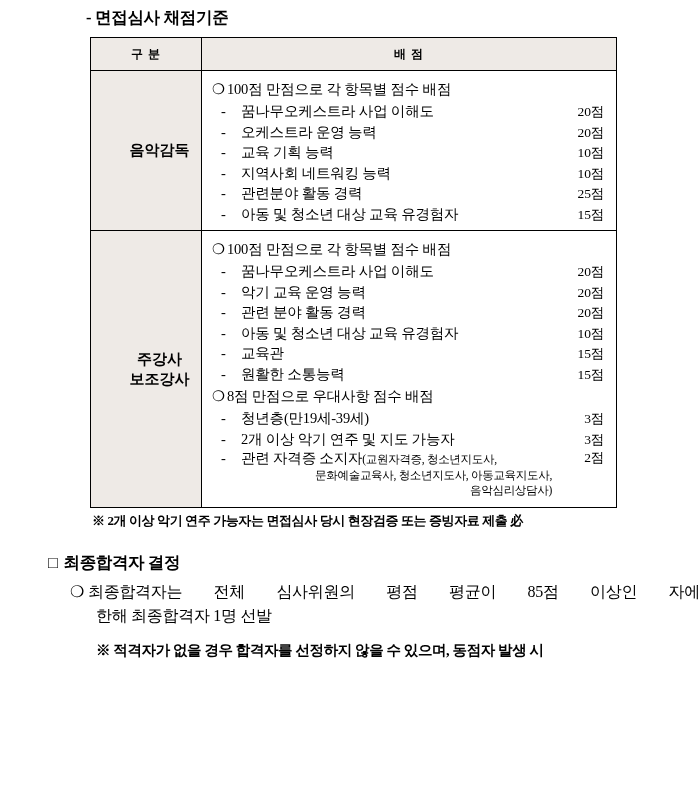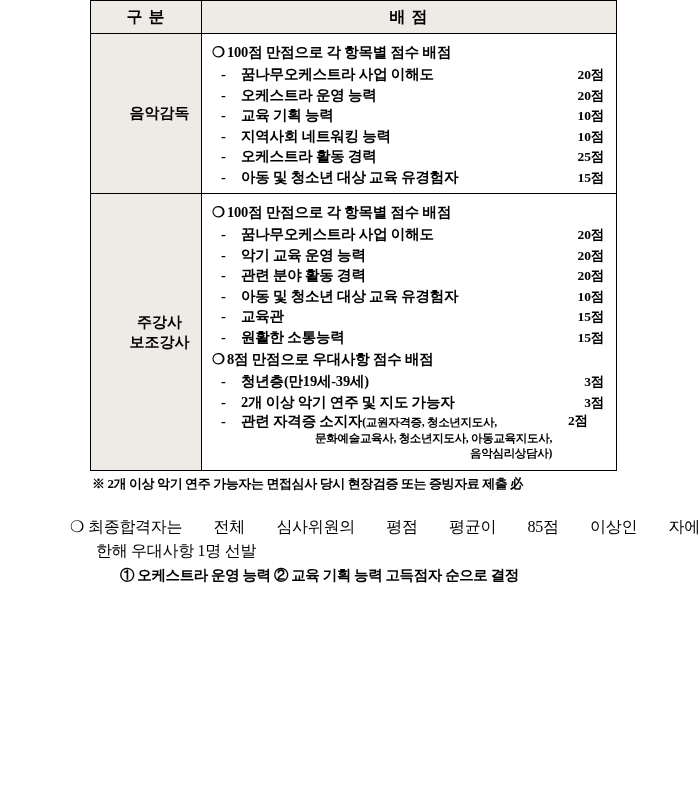--- a/index.html
+++ b/index.html
@@ -38,37 +38,36 @@
     width: 527px;
     table-layout: fixed;
   }
   table.criteria th,
   table.criteria td {
     border: 1px solid #000000;
     vertical-align: middle;
   }
   table.criteria thead th {
     background: #eeeae6;
-    font-size: 16px;
+    font-size: 12px;
     font-weight: bold;
     letter-spacing: 1px;
     height: 30px;
   }
   td.rowlabel {
     background: #eeeae6;
     text-align: center;
     font-weight: bold;
     font-size: 15px;
     width: 108px;
     line-height: 1.35;
     padding-left: 28px;
   }
   td.content {
     padding: 6px 8px 6px 10px;
-    font-weight: bold;
   }
 
   
   .line {
     display: flex;
     align-items: baseline;
     font-size: 14.5px;
     line-height: 1.0;
     letter-spacing: -0.2px;
     padding: 3px 0;
@@ -170,20 +169,21 @@
   .justify-spread {
     text-align: justify;
     text-align-last: justify;
   }
 </style>
 </head>
 <body>
 
 <div class="page">
 
+  <div class="section-title">- 면접심사 채점기준</div>
 
   <table class="criteria">
     <thead>
       <tr>
         <th style="width:108px;">구 분</th>
         <th>배 점</th>
       </tr>
     </thead>
     <tbody>
 
@@ -203,21 +203,21 @@
           </div>
           <div class="line">
             <span class="txt"><span class="dash">-</span><span>교육 기획 능력</span></span>
             <span class="score">10점</span>
           </div>
           <div class="line">
             <span class="txt"><span class="dash">-</span><span>지역사회 네트워킹 능력</span></span>
             <span class="score">10점</span>
           </div>
           <div class="line">
-            <span class="txt"><span class="dash">-</span><span>오케스트라 활동 경력</span></span>
+            <span class="txt"><span class="dash">-</span><span>관련분야 활동 경력</span></span>
             <span class="score">25점</span>
           </div>
           <div class="line">
             <span class="txt"><span class="dash">-</span><span>아동 및 청소년 대상 교육 유경험자</span></span>
             <span class="score">15점</span>
           </div>
         </td>
       </tr>
 
       <tr>
@@ -264,33 +264,36 @@
           <div class="line">
             <span class="txt"><span class="dash">-</span><span>2개 이상 악기 연주 및 지도 가능자</span></span>
             <span class="score">3점</span>
           </div>
           <div class="line multi">
             <span class="txt">
               <span class="dash">-</span><span>관련 자격증 소지자</span><span class="sub-note">(교원자격증, 청소년지도사,</span>
               <div class="sub-note" style="padding-left:38px;">문화예술교육사,   청소년지도사,   아동교육지도사,</div>
               <div class="sub-note" style="padding-left:38px;">음악심리상담사)</div>
             </span>
-            <span class="score" style="align-self:flex-start;text-align:center;">2점</span>
+            <span class="score" style="align-self:flex-start;">2점</span>
           </div>
         </td>
       </tr>
 
     </tbody>
   </table>
 
   <div class="table-footnote">※ 2개 이상 악기 연주 가능자는 면접심사 당시 현장검증 또는 증빙자료 제출 必</div>
 
   <div class="lower">
+    <div class="h-square">
+      <span class="sq">□</span><span>최종합격자 결정</span>
+    </div>
     <div class="para justify-spread">
       <span class="mark">❍</span><span>최종합격자는 전체 심사위원의 평점 평균이 85점 이상인 자에</span>
     </div>
-    <div class="para-cont">한해 우대사항 1명 선발</div>
-
-    <div class="note-ind">① 오케스트라 운영 능력 ② 교육 기획 능력 고득점자 순으로 결정</div>
+    <div class="para-cont">한해 최종합격자 1명 선발</div>
+
+    <div class="note">※ 적격자가 없을 경우 합격자를 선정하지 않을 수 있으며, 동점자 발생 시</div>
 
   </div>
 
 </div>
 
 </body></html>

